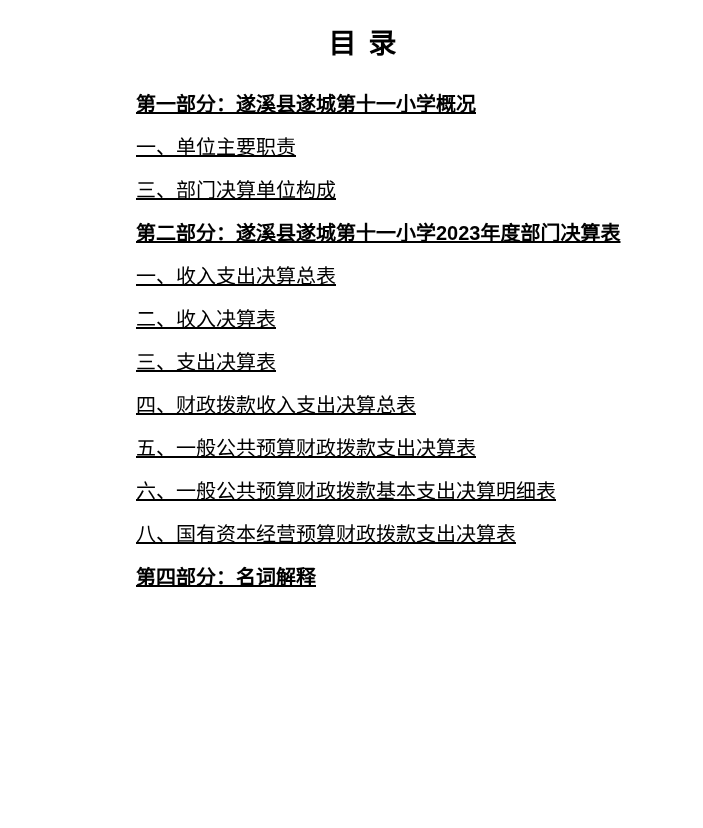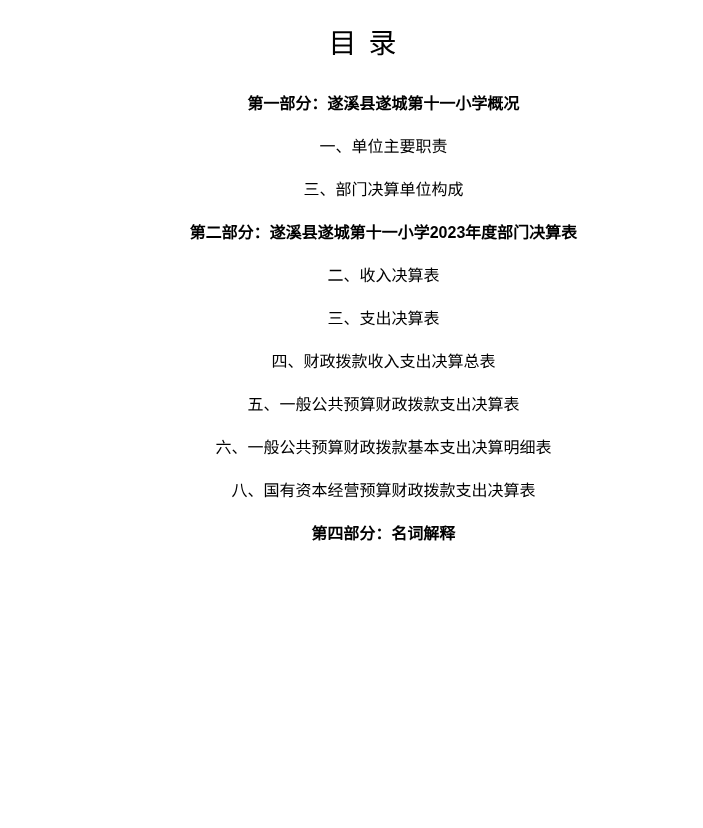--- a/index.html
+++ b/index.html
@@ -16,56 +16,58 @@
     color: #000000;
     padding: 24px 72px 0 96px;
     overflow: hidden;
     font-family: "Liberation Sans", sans-serif;
   }
   .toc-title {
     margin: 0 0 27px 0;
     text-align: center;
     font-size: 28px;
     line-height: 40px;
-    font-weight: 400;
+    font-weight: 700;
     letter-spacing: 2px;
     color: #000000;
   }
   .toc-list {
     margin: 0;
     padding: 0;
   }
   .toc-entry {
     margin: 0 0 17px 0;
     padding: 0;
-    font-size: 16px;
+    font-size: 20px;
     line-height: 26px;
     text-indent: 40px;
-    text-align: center;
+    text-align: left;
     color: #000000;
     word-break: break-all;
+    text-decoration: underline;
   }
   .toc-entry.part {
     font-weight: bold;
   }
   .toc-entry.item {
     font-weight: normal;
   }
 </style>
 </head>
 <body>
 
 <div class="page">
   <h1 class="toc-title">目 录</h1>
 
   <div class="toc-list">
     <p class="toc-entry part">第一部分：遂溪县遂城第十一小学概况</p>
     <p class="toc-entry item">一、单位主要职责</p>
     <p class="toc-entry item">三、部门决算单位构成</p>
     <p class="toc-entry part">第二部分：遂溪县遂城第十一小学2023年度部门决算表</p>
+    <p class="toc-entry item">一、收入支出决算总表</p>
     <p class="toc-entry item">二、收入决算表</p>
     <p class="toc-entry item">三、支出决算表</p>
     <p class="toc-entry item">四、财政拨款收入支出决算总表</p>
     <p class="toc-entry item">五、一般公共预算财政拨款支出决算表</p>
     <p class="toc-entry item">六、一般公共预算财政拨款基本支出决算明细表</p>
     <p class="toc-entry item">八、国有资本经营预算财政拨款支出决算表</p>
     <p class="toc-entry part">第四部分：名词解释</p>
   </div>
 </div>
 

